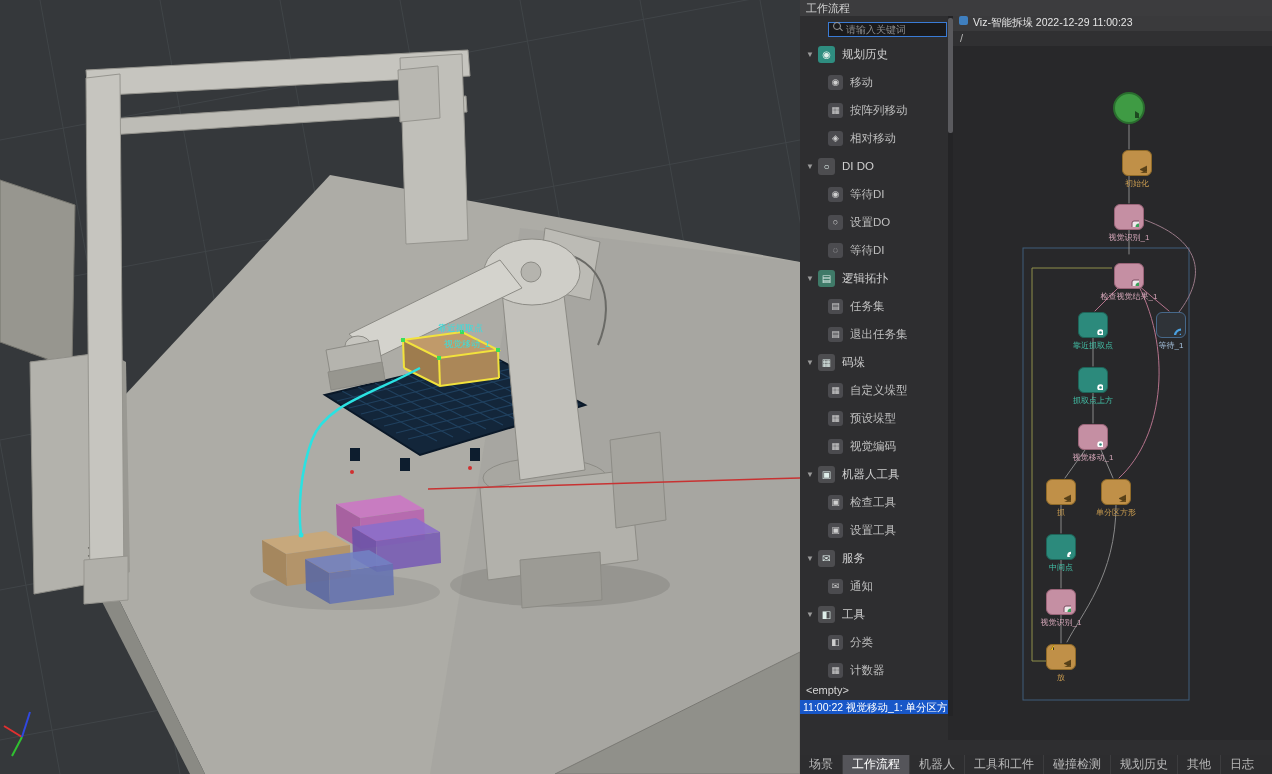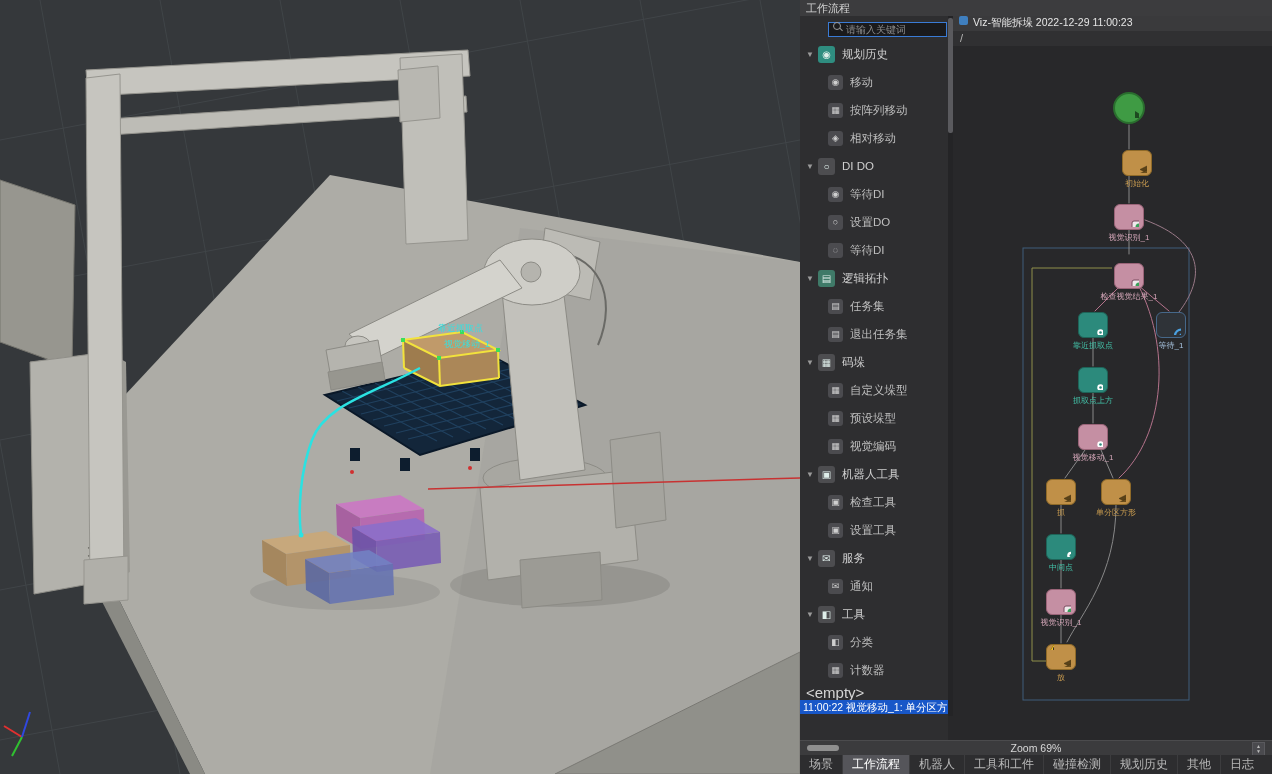--- a/index.html
+++ b/index.html
@@ -29,21 +29,21 @@
   .trow{height:28px;display:flex;align-items:center;padding-left:6px;box-sizing:border-box;}
   .tri{width:12px;font-size:8px;color:#9a9a9a;flex:0 0 auto;}
   .gicon{width:17px;height:17px;border-radius:3px;background:#4d4d50;display:flex;align-items:center;
        justify-content:center;font-size:10px;color:#dfeeea;margin-right:7px;flex:0 0 auto;}
   .gicon.teal{background:#2f8d80;} .gicon.green{background:#3f7a68;}
   .cicon{width:15px;height:15px;border-radius:3px;background:#4b4b4f;display:flex;align-items:center;
        justify-content:center;font-size:9px;color:#cfcfcf;margin:0 7px 0 22px;flex:0 0 auto;}
   .gicon i,.cicon i{font-style:normal;}
   .tlabel{font-size:11.5px;color:#cfcfcf;white-space:nowrap;}
   .trow.child .tlabel{color:#bfbfbf;}
-  #lib-empty{position:absolute;left:6px;top:668px;font-size:15px;color:#d5d5d5;}
+  #lib-empty{position:absolute;left:6px;top:668px;font-size:11px;color:#d5d5d5;}
   #lib-log{position:absolute;left:0;top:684px;width:148px;height:14px;background:#1857c8;color:#fff;
        font-size:10.5px;line-height:14px;padding-left:3px;box-sizing:border-box;white-space:nowrap;overflow:hidden;}
   #vscrollbar{position:absolute;left:148px;top:0;width:5px;height:700px;background:#242426;}
   #vscrollbar .thumb{position:absolute;left:0;top:2px;width:5px;height:115px;background:#5a5a5e;border-radius:2px;}
   
   #canvas{position:absolute;left:153px;top:0;width:319px;height:724px;background:#28282a;overflow:hidden;}
   #canvas-header{height:15px;background:#3a3a3c;display:flex;align-items:flex-start;gap:5px;padding-left:6px;}
   #project-icon{width:9px;height:9px;background:#3f7fbf;border-radius:2px;flex:0 0 auto;}
   #canvas-title{font-size:10.5px;color:#e5e5e5;white-space:nowrap;}
   #canvas-path{height:15px;background:#303032;font-size:11px;line-height:15px;color:#b5b5b5;padding-left:7px;}
@@ -581,28 +581,20 @@
           <div class="ntile orange">
               <svg viewBox="-10 -10 20 20">
                 <use href="#sym-layers"></use>
               </svg>
             </div>
           <div class="nlabel lab-orange">放</div>
         </div>
       </div>
     </div>
 
-    <div id="panel-footer">
-      <div id="zoom-slider"></div>
-      <div id="zoom-label">Zoom 69%</div>
-      <div id="zoom-spinner">
-        <div>▲</div>
-        <div>▼</div>
-      </div>
-    </div>
 
     <div id="tabbar">
       <span class="tab">场景</span>
       <span class="tab active">工作流程</span>
       <span class="tab">机器人</span>
       <span class="tab">工具和工件</span>
       <span class="tab">碰撞检测</span>
       <span class="tab">规划历史</span>
       <span class="tab">其他</span>
       <span class="tab">日志</span>

